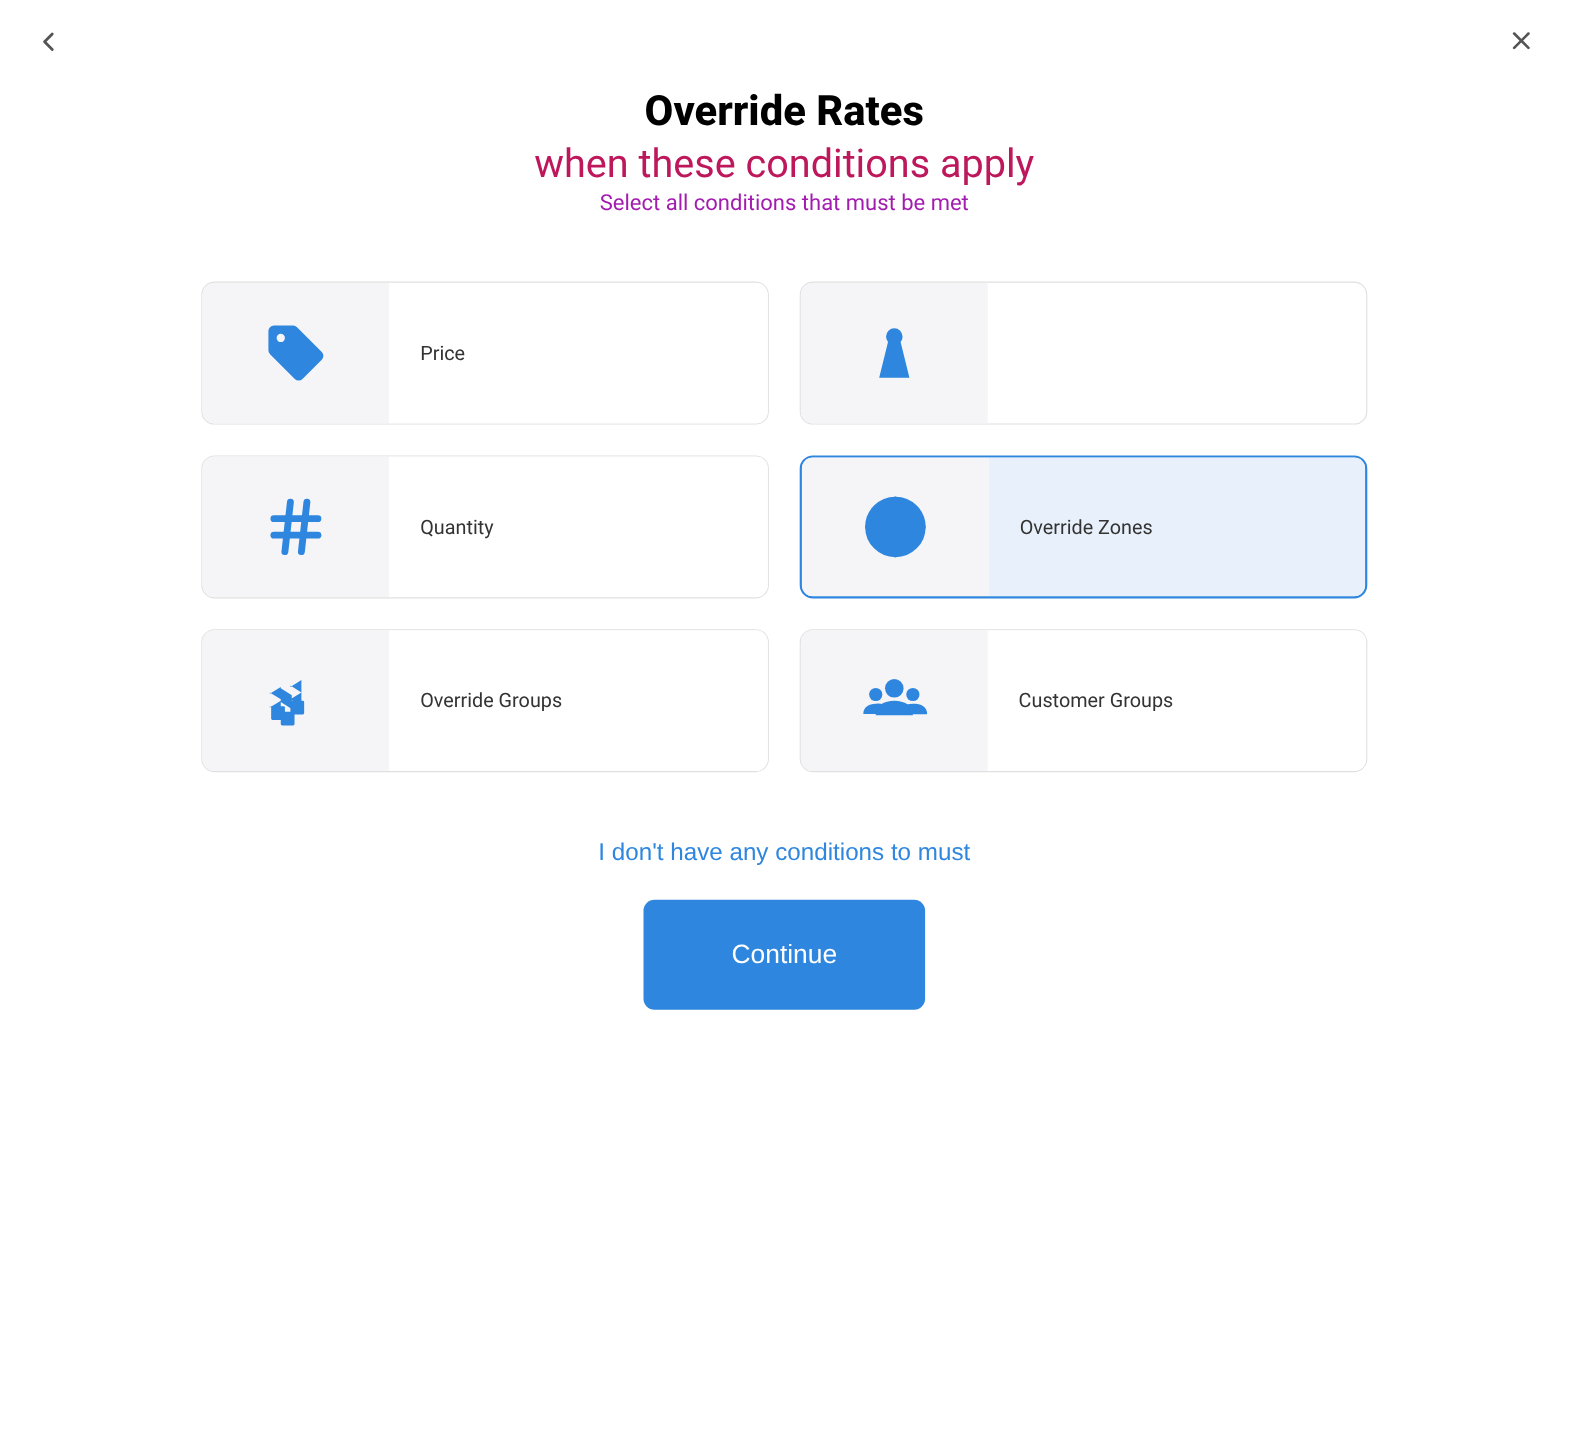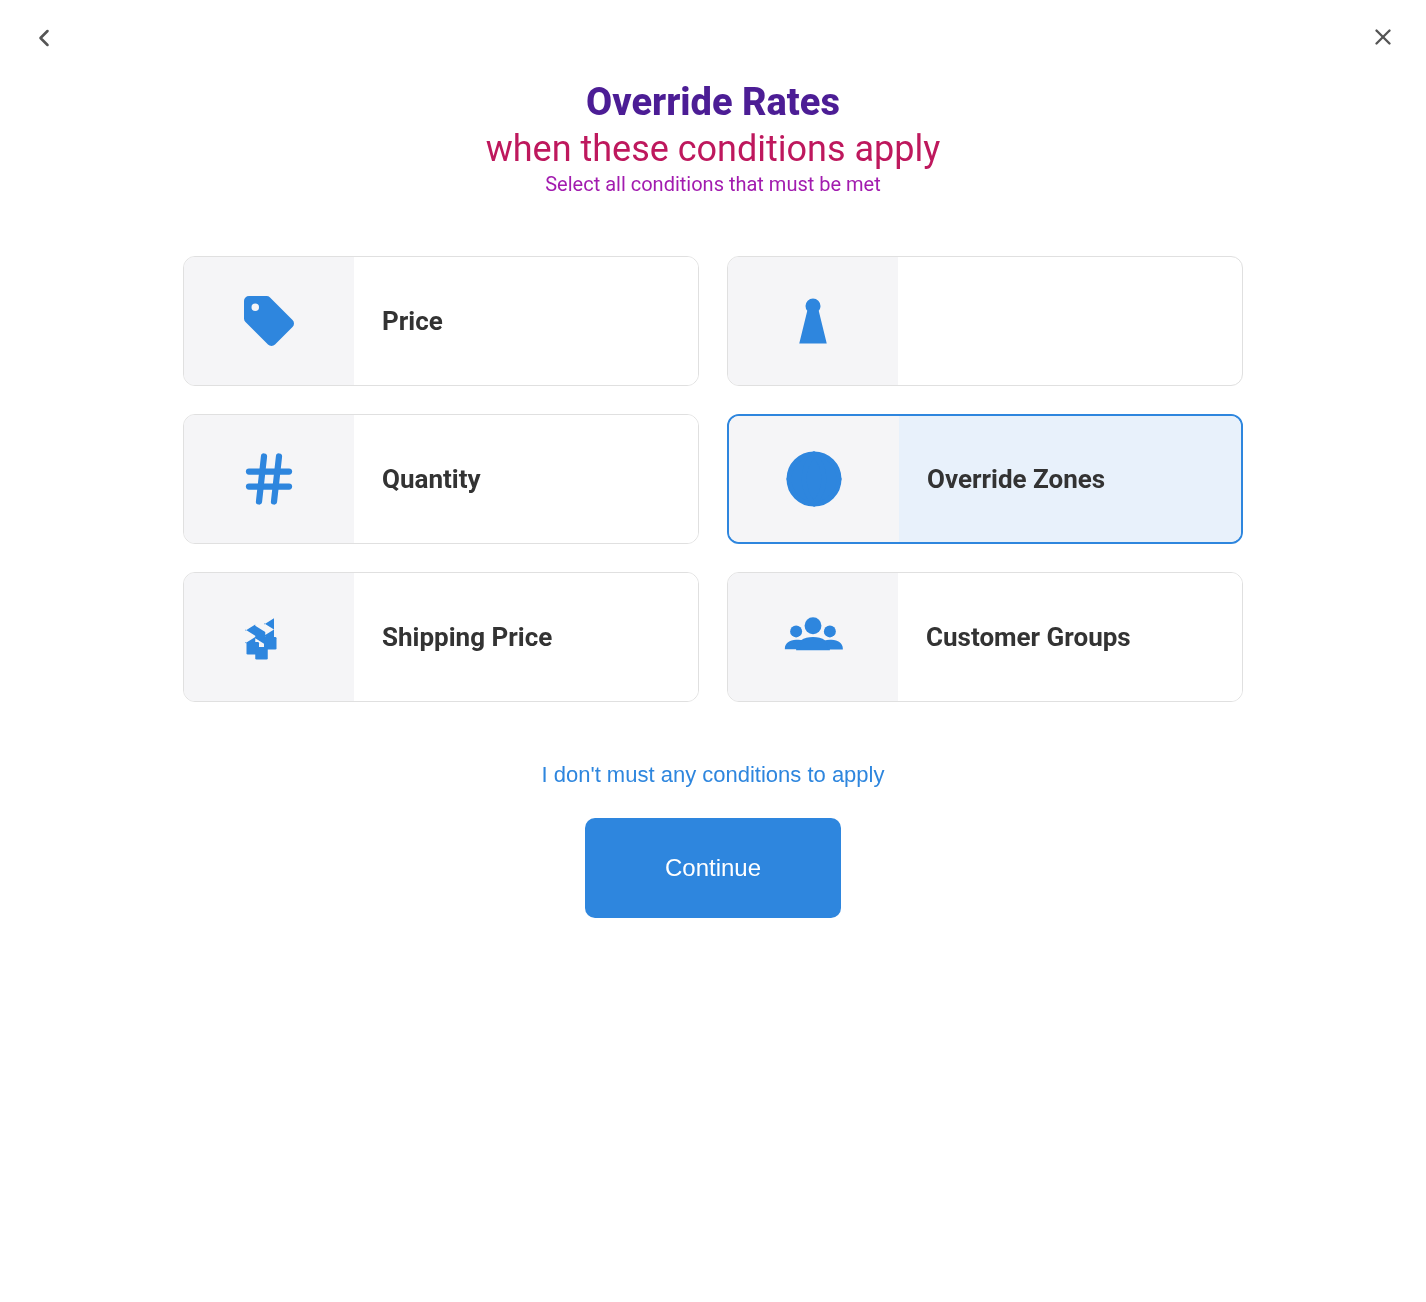--- a/index.html
+++ b/index.html
@@ -48,21 +48,21 @@
     }
 
     .header {
       margin-top: 80px;
       text-align: center;
     }
 
     .header-title {
       font-size: 38px;
       font-weight: 800;
-      color: #4c1d95;
+      color: #000000;
       line-height: 1.2;
     }
 
     .header-subtitle {
       font-size: 36px;
       font-weight: 400;
       color: #be185d;
       line-height: 1.3;
     }
 
@@ -116,23 +116,23 @@
       align-items: center;
       padding: 20px 28px;
       background: #fff;
     }
 
     .card.selected .card-label-area {
       background: #e8f1fb;
     }
 
     .card-label {
-      font-size: 26px;
+      font-size: 18px;
       color: #333;
-      font-weight: 700;
+      font-weight: 400;
     }
 
     .card.selected .card-label {
       color: #333;
     }
 
     .icon-svg {
       width: 60px;
       height: 60px;
       fill: #2e86de;
@@ -234,36 +234,36 @@
     <div class="card">
       <div class="card-icon-area">
         <svg class="icon-svg" viewBox="0 0 24 24" fill="#2e86de" xmlns="http://www.w3.org/2000/svg">
       <path d="M2.5 9.5l4-2.5v5l-4 2.5V9.5zM10 7l4-2.5V9l-4 2.5V7zM2.5 14l4 2.5v-5l-4-2.5V14zM10 11.5L14 14v-5l-4-2.5v5zM6.5 12.5l4 2.5V10l-4-2.5v5z"></path>
       <rect x="3" y="14" width="5" height="5" rx="0.5"></rect>
       <rect x="10" y="12" width="5" height="5" rx="0.5"></rect>
       <rect x="6.5" y="16" width="5" height="5" rx="0.5"></rect>
     </svg>
       </div>
       <div class="card-label-area">
-        <span class="card-label">Shipping Price</span>
+        <span class="card-label">Override Groups</span>
       </div>
     </div>
     <div class="card">
       <div class="card-icon-area">
         <svg class="icon-svg" viewBox="0 0 32 32" fill="#2e86de" xmlns="http://www.w3.org/2000/svg">
       <circle cx="16" cy="10" r="4.5"></circle>
       <path d="M16 16c-5 0-9 2.5-9 6v1h18v-1c0-3.5-4-6-9-6z"></path>
       <circle cx="7" cy="13" r="3.2"></circle>
       <path d="M7 17.5C3.5 17.5 1 19.5 1 22v.5h8v-.5c0-1.6.7-3 1.9-4.1A8 8 0 0 0 7 17.5z"></path>
       <circle cx="25" cy="13" r="3.2"></circle>
       <path d="M25 17.5c-1.1 0-2.1.2-3 .5 1.2 1.1 1.9 2.5 1.9 4.1v.5h8V22c0-2.5-2.5-4.5-6-4.5z"></path>
     </svg>
       </div>
       <div class="card-label-area">
         <span class="card-label">Customer Groups</span>
       </div>
     </div>
   </div>
 
 <div class="footer">
-  <button class="no-conditions-link">I don't must any conditions to apply</button>
+  <button class="no-conditions-link">I don't have any conditions to must</button>
   <button class="continue-button">Continue</button>
 </div>
 
 </body></html>

